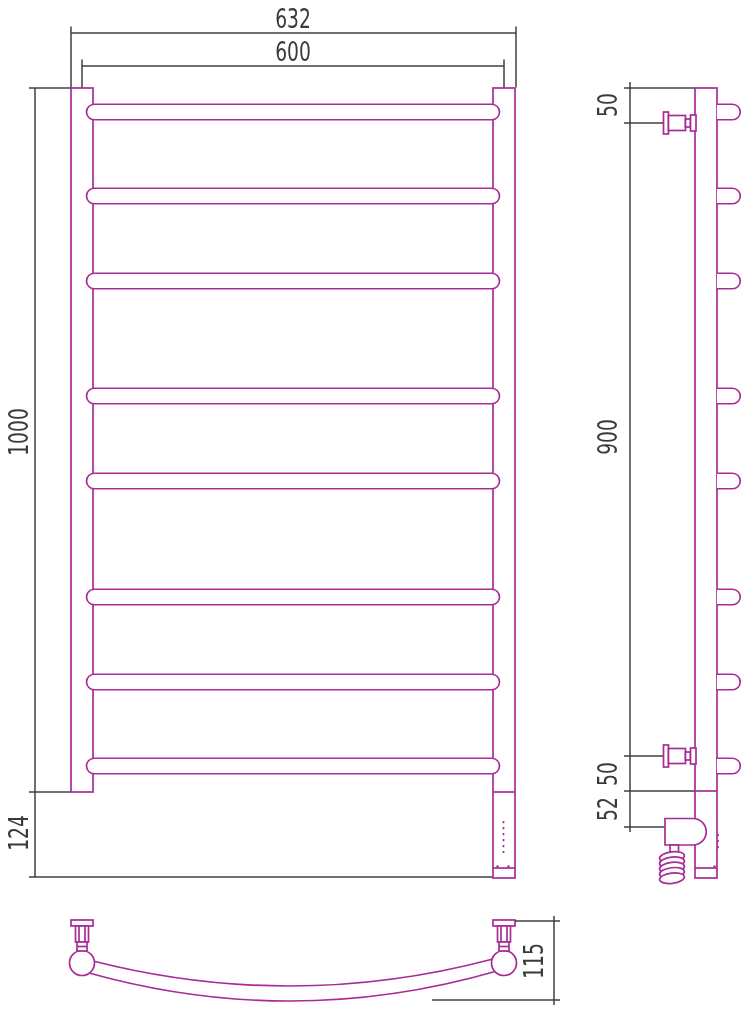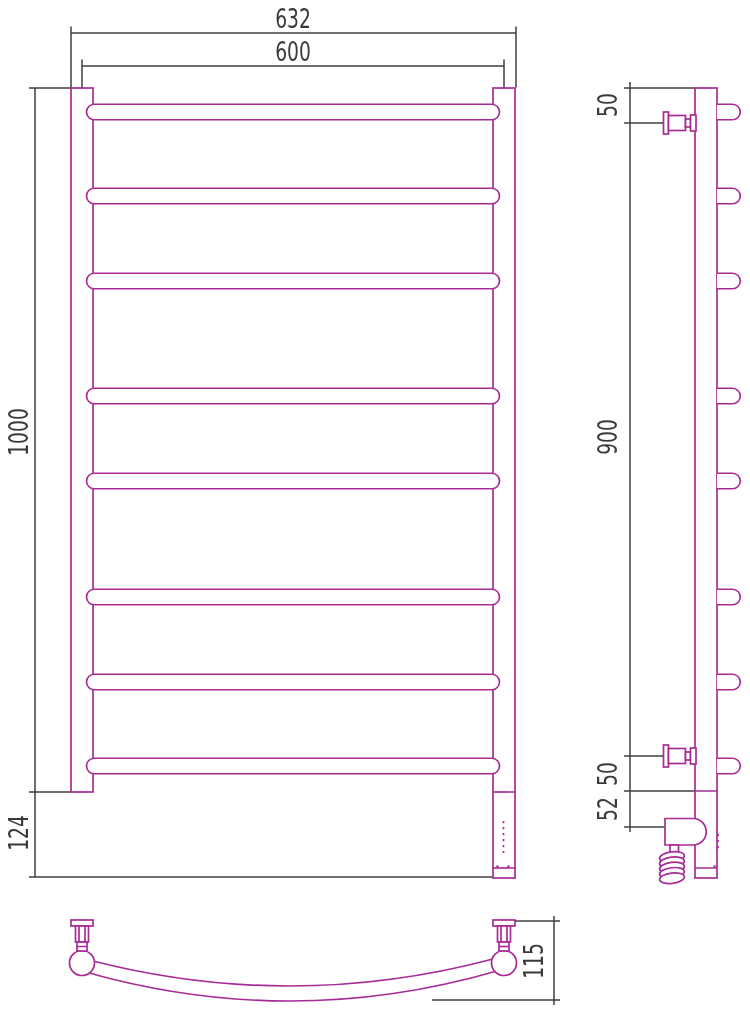--- a/index.html
+++ b/index.html
@@ -1,16 +1,16 @@
 <!DOCTYPE html>
 <html><head>
 <meta charset="utf-8">
 <style>
   html,body{margin:0;padding:0;background:#ffffff;}
-  .page{width:750px;height:1013px;position:relative;background:#fff;overflow:hidden;border-radius:15px;}
+  .page{width:750px;height:1013px;position:relative;background:#fff;overflow:hidden;}
   svg{display:block;}
   .outline{stroke:#a82c96;stroke-width:1.7;fill:none;}
   .outline-f{stroke:#a82c96;stroke-width:1.7;fill:#ffffff;}
   .dimline{stroke:#3f3f3f;stroke-width:1.5;fill:none;}
   .hidden-line{stroke:#a82c96;stroke-width:1.7;fill:none;stroke-dasharray:2.2 3.8;}
   .hidden-dot{fill:#a82c96;stroke:none;}
   .dim-label{font-family:"DejaVu Sans",sans-serif;font-size:26px;fill:#3a3a3a;}
 </style>
 </head>
 <body>

